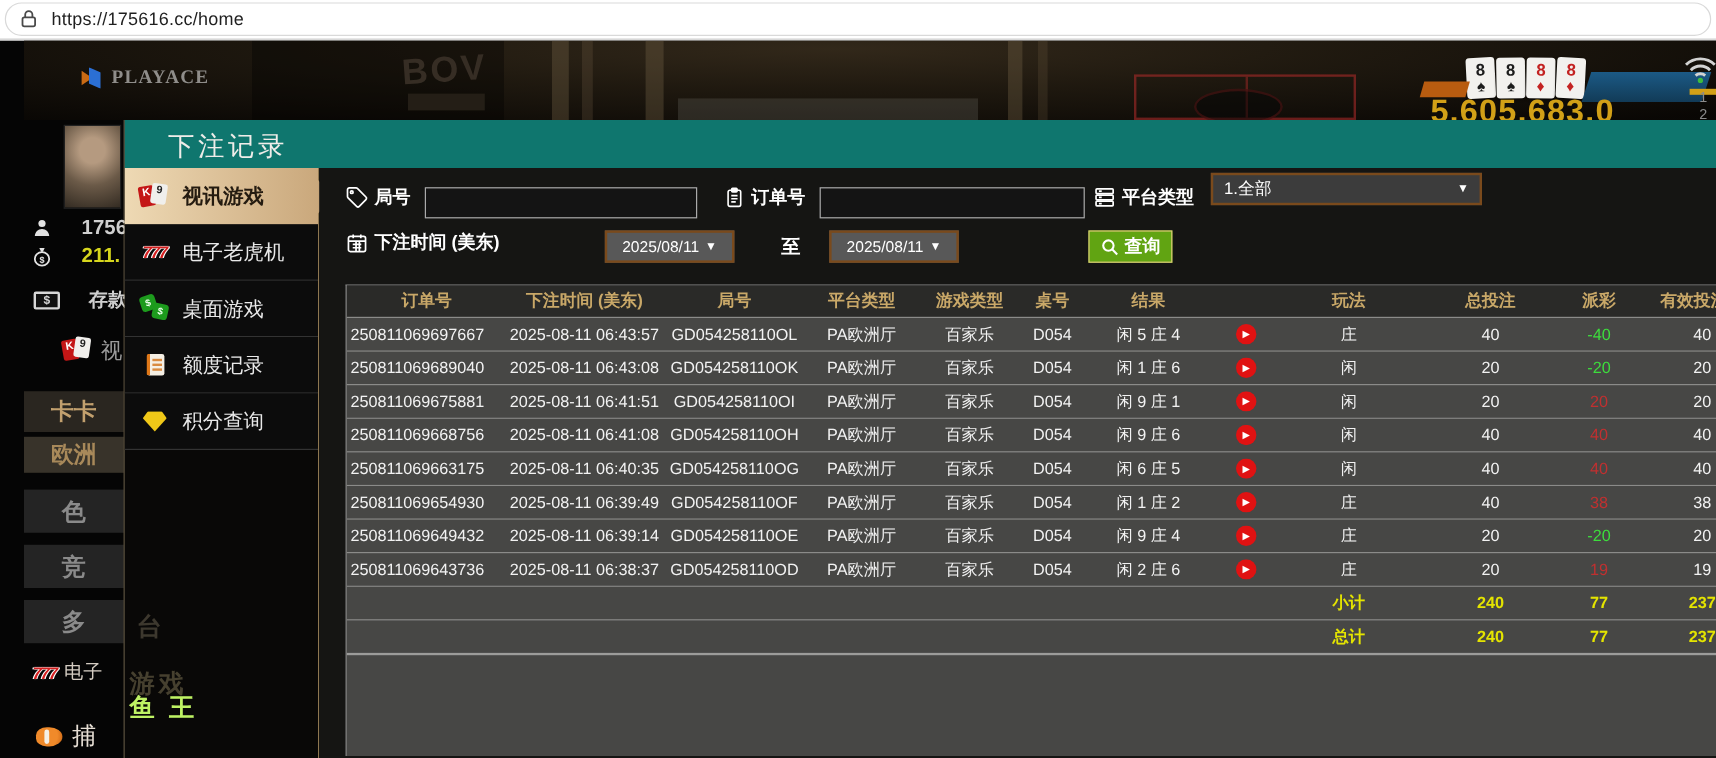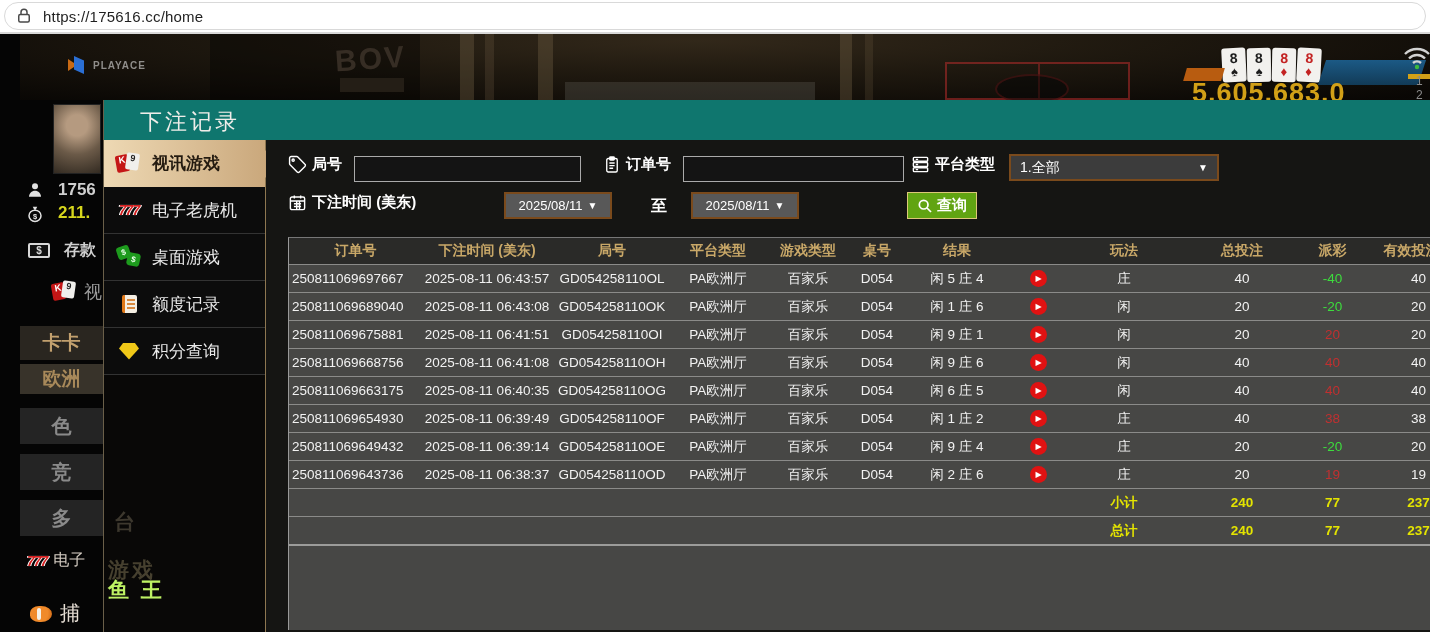--- a/index.html
+++ b/index.html
@@ -28,21 +28,21 @@
   .redframe:after { content:""; position:absolute; left:50%; top:0; width:2px; height:100%; background:rgba(195,45,45,.4); }
   .darkwheel { position:absolute; left:975px; top:40px; width:74px; height:30px; border-radius:50%;
     background:rgba(8,8,8,.55); border:2px solid rgba(130,30,30,.35); }
 
   .brand { position:absolute; left:48px; top:22px; display:flex; align-items:center; }
   .brand-mark { width:18px; height:18px; position:relative; margin-right:7px; }
   .brand-mark .m1 { position:absolute; left:0; top:3px; width:0; height:0;
     border-left:9px solid #c96a14; border-top:6px solid transparent; border-bottom:6px solid transparent; }
   .brand-mark .m2 { position:absolute; left:6px; top:0; width:10px; height:18px; background:#2b6fd4;
     clip-path:polygon(0 0,100% 25%,100% 100%,0 75%); }
-  .brand-text { font-size:10px; font-weight:bold; color:#8f8d8a; letter-spacing:1px; }
+  .brand-text { font-size:16px; font-weight:bold; color:#8f8d8a; letter-spacing:1px;font-family:Liberation Serif, serif; }
 
   .bet-box { position:absolute; left:145px; top:6px; width:127px; height:60px;
     border:1px solid #2f7f2f; background:rgba(4,8,4,.88); }
   .bet-box-head { height:24px; background:linear-gradient(#187818,#1e8a1e); color:#a9dca9;
     font-size:15px; text-align:center; line-height:24px; letter-spacing:2px; }
   .bet-box-num { color:#b98f62; font-size:36px; font-weight:bold; text-align:center; line-height:36px; }
 
   .bov { position:absolute; left:315px; top:8px; color:#382f26; font-size:30px; font-weight:bold;
     letter-spacing:2px; transform:rotate(-4deg); opacity:.95; }
   .bov-under { position:absolute; left:320px; top:44px; width:64px; height:14px; background:#241e16; }
@@ -62,21 +62,21 @@
     background:linear-gradient(#1c6090,#123f5e); transform:skewX(-18deg); opacity:.92; }
 
   .wifi { position:absolute; left:1382px; top:10px; }
   .sig-num { position:absolute; color:#8b8b8b; font-size:12px; }
 
   
   .avatar { position:absolute; left:53px; top:70px; width:48px; height:70px;
     background:radial-gradient(circle at 50% 30%, #b59a80 20%, #6b5a48 55%, #332b22 100%);
     border:1px solid #222; }
   .stat-row { position:absolute; display:flex; align-items:center; }
-  .stat-text { font-size:17px; font-weight:bold; color:#cfcfcf; margin-left:14px; }
+  .stat-text { font-size:17px; font-weight:bold; color:#cfcfcf; margin-left:24px; }
   .stat-text.money { color:#d6d61d; }
   .dep-icon { width:22px; height:15px; border:2px solid #d8d8d8; border-radius:2px; color:#d8d8d8;
     font-size:10px; font-weight:bold; text-align:center; line-height:11px; background:#111; }
   .mini-cards { position:relative; width:26px; height:22px; }
   .mini-cards .c1 { position:absolute; left:0; top:2px; width:13px; height:17px; background:#c41616; border-radius:2px;
     transform:rotate(-10deg); color:#fff; font-size:9px; font-weight:bold; text-align:center; }
   .mini-cards .c2 { position:absolute; left:10px; top:0; width:13px; height:17px; background:#f0efec; border-radius:2px;
     transform:rotate(8deg); color:#222; font-size:9px; font-weight:bold; text-align:center; }
   .bg-label { font-size:18px; color:#c9c9c9; }
   .menu-btn { position:absolute; left:20px; width:83px; background:#242424; color:#8a8a8a;
@@ -337,21 +337,21 @@
 
       <div class="f-label" style="left:645px;top:15px">
         <svg width="19" height="19" viewBox="0 0 24 24" fill="none" stroke="#fff" stroke-width="1.8">
           <rect x="3" y="3" width="18" height="5" rx="1"></rect>
             <rect x="3" y="9.5" width="18" height="5" rx="1"></rect>
             <rect x="3" y="16" width="18" height="5" rx="1"></rect>
           <path d="M6 5.5 h3 M6 12 h3 M6 18.5 h3"></path>
         </svg>
         <span>平台类型</span>
       </div>
-      <div class="sel" style="left:743px;top:14px;width:210px;height:27px;padding:0 9px;font-size:14px">
+      <div class="sel" style="left:743px;top:4px;width:226px;height:27px;padding:0 9px;font-size:14px">
         <span>1.全部</span>
         <span class="arrow">▼</span>
       </div>
 
       <div class="f-label" style="left:22px;top:53px">
         <svg width="19" height="19" viewBox="0 0 24 24" fill="none" stroke="#fff" stroke-width="1.8">
           <rect x="3" y="5" width="18" height="16" rx="2"></rect>
             <path d="M3 10 h18 M8 3 v4 M16 3 v4 M7.5 13.5 h9 M7.5 17 h9 M11 10 v11 M14.5 10 v11"></path>
         </svg>
         <span>下注时间 (美东)</span>

